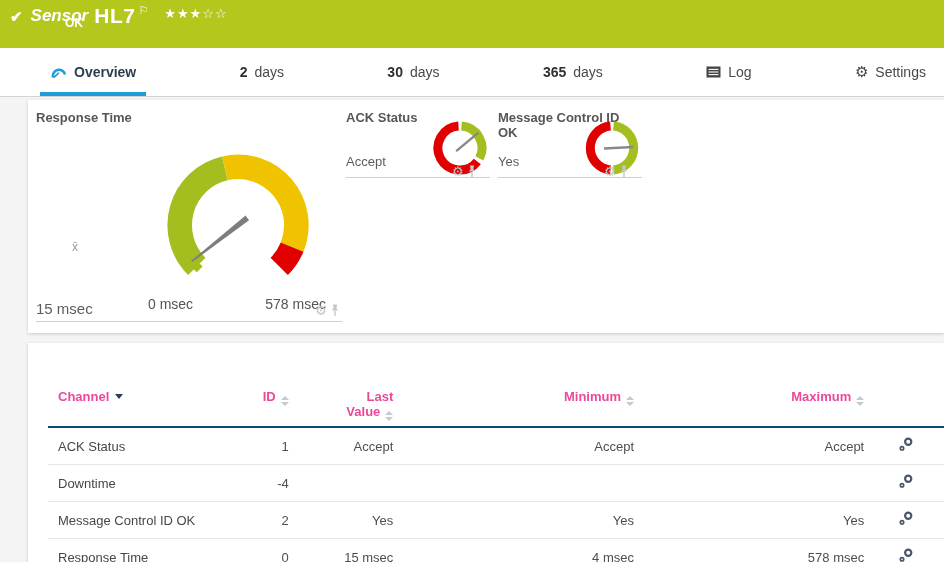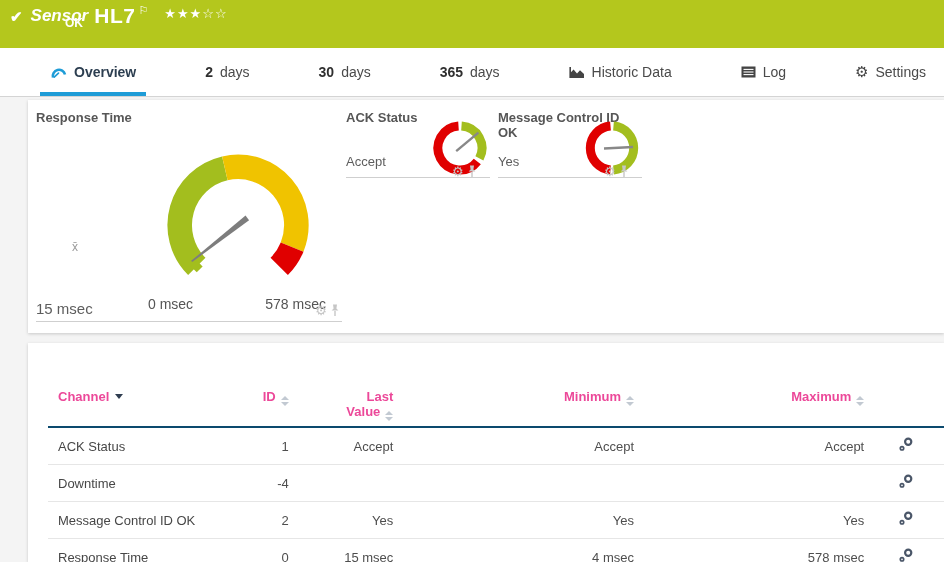--- a/index.html
+++ b/index.html
@@ -99,27 +99,20 @@
   </div>
   <div class="tab">
     <span class="num">30</span>
     <span>days</span>
   </div>
   <div class="tab">
     <span class="num">365</span>
     <span>days</span>
   </div>
   <div class="tab">
-    <svg class="glyph" width="16" height="13" viewBox="0 0 16 13">
-      <path d="M1.2 12 V1" stroke="#444" stroke-width="1.6"></path>
-      <path d="M1.2 12 H15 V8 L11 4.2 L8 7.4 L4.6 3.6 L1.2 7 Z" fill="#444"></path>
-    </svg>
-    <span>Historic Data</span>
-  </div>
-  <div class="tab">
     <svg class="glyph" width="15" height="12" viewBox="0 0 15 12">
       <rect x="0.5" y="0.5" width="14" height="11" fill="#444"></rect>
       <line x1="2.5" y1="3.4" x2="12.5" y2="3.4" stroke="#fff" stroke-width="1.1"></line>
       <line x1="2.5" y1="6" x2="12.5" y2="6" stroke="#fff" stroke-width="1.1"></line>
       <line x1="2.5" y1="8.6" x2="12.5" y2="8.6" stroke="#fff" stroke-width="1.1"></line>
     </svg>
     <span>Log</span>
   </div>
   <div class="tab">
     <span class="glyph">⚙</span>

